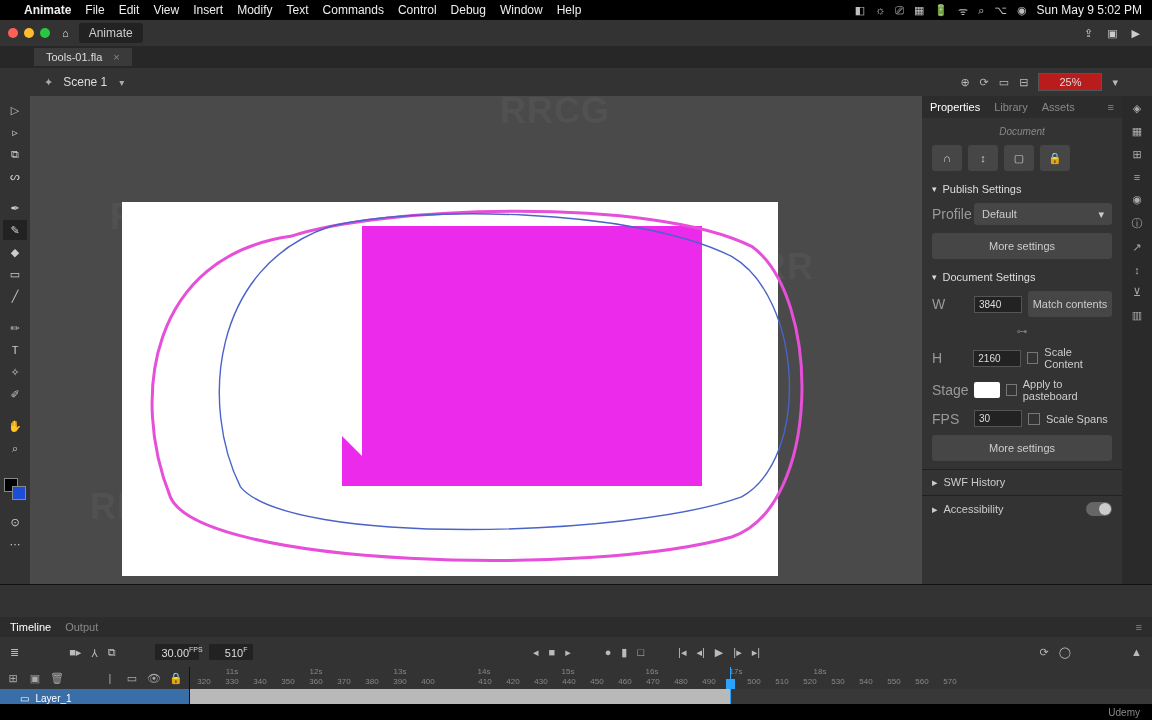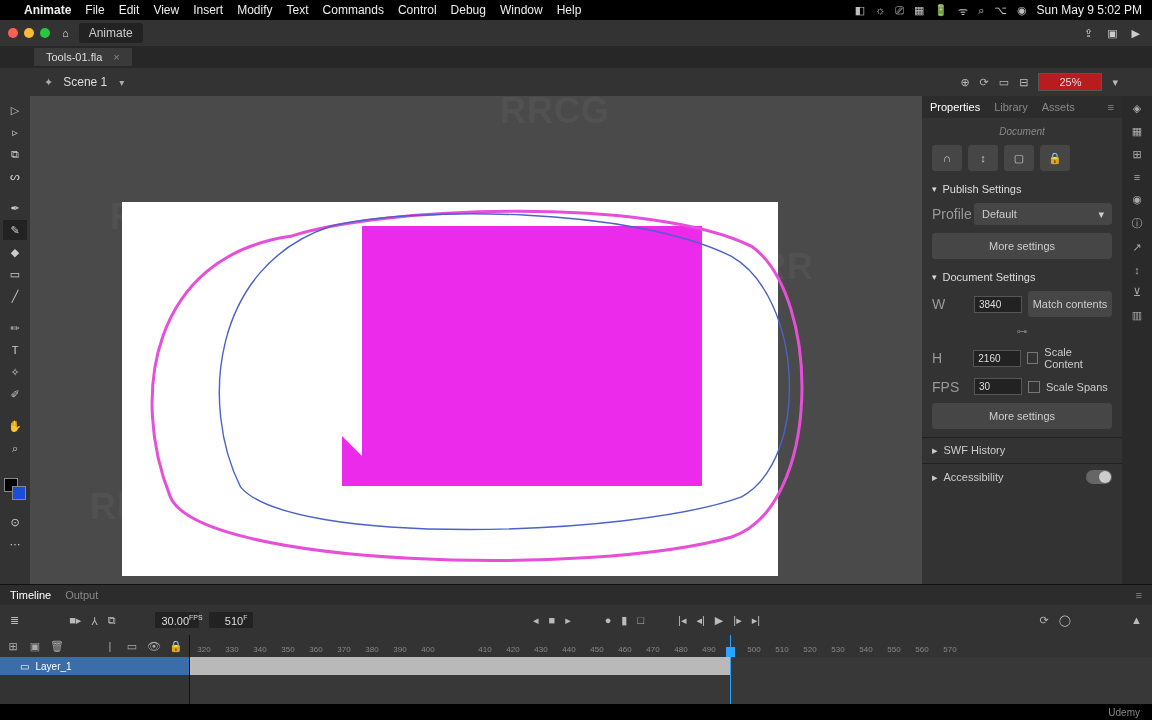--- a/index.html
+++ b/index.html
@@ -74,21 +74,21 @@
 .stage-sw { width: 28px; height: 16px; background: #fff; border-radius: 2px; }
 .panel-row-collapsed { display: flex; align-items: center; justify-content: space-between; padding: 6px 10px; border-top: 1px solid #222; }
 .toggle { width: 26px; height: 14px; background: #666; border-radius: 7px; position: relative; }
 .toggle::after { content: ''; position: absolute; width: 12px; height: 12px; background: #ccc; border-radius: 50%; top: 1px; right: 1px; }
 
 
 .icon-col { width: 30px; background: #2a2a2a; display: flex; flex-direction: column; align-items: center; padding-top: 6px; gap: 10px; color: #aaa; }
 
 
 .timeline { position: absolute; left: 0; right: 0; bottom: 16px; height: 120px; background: #333; border-top: 1px solid #111; }
-.tl-tabs { height: 20px; display: flex; align-items: center; padding: 0 10px; gap: 14px; color: #888; background: #2c2c2c; }
+.tl-tabs { height: 20px; display: flex; align-items: center; padding: 0 10px; gap: 14px; color: #888; background: #2c2c2c; margin-top: 32px; }
 .tl-tabs .tt.sel { color: #fff; }
 .tl-ctrl { height: 30px; display: flex; align-items: center; padding: 0 10px; }
 .tl-group { display: flex; gap: 10px; align-items: center; color: #bbb; }
 .tl-input { background: #222; padding: 2px 6px; color: #ddd; font-size: 11px; width: 44px; text-align: right; }
 .tl-spacer { flex: 1; }
 .tl-body { display: flex; height: 70px; }
 .layers { width: 190px; background: #333; border-right: 1px solid #111; }
 .layer-head { height: 22px; display: flex; align-items: center; gap: 8px; padding: 0 6px; color: #aaa; }
 .layer-head .ico { width: 14px; text-align: center; }
 .layer-row { height: 18px; background: #3a6ea8; display: flex; align-items: center; padding-left: 20px; gap: 6px; color: #fff; font-size: 10px; }
@@ -262,20 +262,26 @@
         <div class="big-btn" style="flex:1">Match contents</div>
       </div>
       <div style="display:flex;justify-content:center;color:#777">⊶</div>
       <div class="row">
         <span class="lbl">H</span>
         <span class="num-in">2160</span>
         <div class="chk"></div>
         <span>Scale Content</span>
       </div>
       <div class="row">
+        <span class="lbl">Stage</span>
+        <div class="stage-sw"></div>
+        <div class="chk"></div>
+        <span>Apply to pasteboard</span>
+      </div>
+      <div class="row">
         <span class="lbl">FPS</span>
         <span class="num-in">30</span>
         <div class="chk"></div>
         <span>Scale Spans</span>
       </div>
       <div class="big-btn">More settings</div>
     </div>
 
     <div class="panel-row-collapsed">
       <span style="display:flex;gap:6px">
@@ -359,20 +365,30 @@
         <span class="ico">👁</span>
         <span class="ico">🔒</span>
       </div>
       <div class="layer-row">
         <span>▭</span>
         <span>Layer_1</span>
       </div>
     </div>
     <div class="frames-area">
       <div class="ruler">
+        <div class="ruler-top" id="ruler-top">
+            <div class="rt" style="flex: 0 0 84px;">11s</div>
+            <div class="rt" style="flex: 0 0 84px;">12s</div>
+            <div class="rt" style="flex: 0 0 84px;">13s</div>
+            <div class="rt" style="flex: 0 0 84px;">14s</div>
+            <div class="rt" style="flex: 0 0 84px;">15s</div>
+            <div class="rt" style="flex: 0 0 84px;">16s</div>
+            <div class="rt" style="flex: 0 0 84px;">17s</div>
+            <div class="rt" style="flex: 0 0 84px;">18s</div>
+          </div>
         <div class="ruler-bot" id="ruler-bot">
             <div class="rt" style="flex: 0 0 28px;">320</div>
             <div class="rt" style="flex: 0 0 28px;">330</div>
             <div class="rt" style="flex: 0 0 28px;">340</div>
             <div class="rt" style="flex: 0 0 28px;">350</div>
             <div class="rt" style="flex: 0 0 28px;">360</div>
             <div class="rt" style="flex: 0 0 28px;">370</div>
             <div class="rt" style="flex: 0 0 28px;">380</div>
             <div class="rt" style="flex: 0 0 28px;">390</div>
             <div class="rt" style="flex: 0 0 28px;">400</div>

